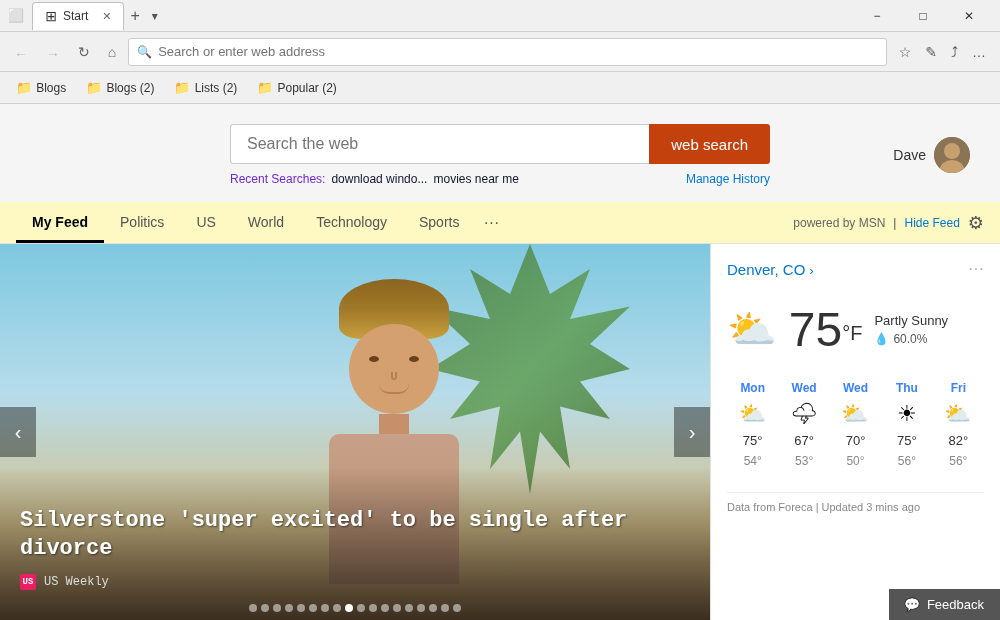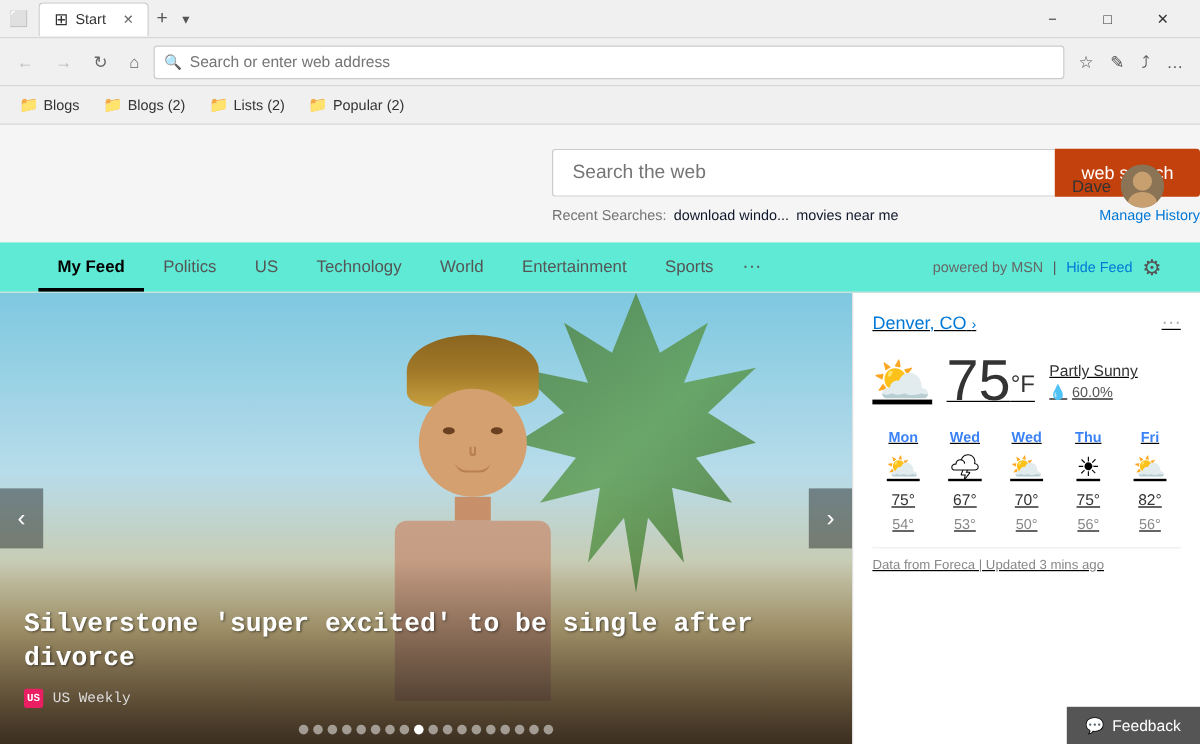--- a/index.html
+++ b/index.html
@@ -136,50 +136,50 @@
       padding: 0 22px;
       font-size: 15px;
       cursor: pointer;
       font-weight: 400;
     }
     .search-section-inner {
       position: relative;
       width: 100%;
       display: flex;
       flex-direction: column;
-      align-items: flex-end;
+      align-items: center;
     }
     .recent-searches {
       margin-top: 8px;
       font-size: 12px;
       color: #555;
       width: 540px;
       display: flex;
       align-items: center;
       gap: 6px;
     }
-    .recent-label { color: #737373; }
+    .recent-label { color: #6d28d9; }
     .recent-link { color: #0f172a; cursor: pointer; text-decoration: none; }
     .manage-history { margin-left: auto; color: #0078d7; cursor: pointer; font-size: 12px; }
     .user-name { font-size: 14px; color: #333; }
     .user-avatar {
       width: 36px; height: 36px; border-radius: 50%;
       background: #8b7355;
       overflow: hidden;
       display: flex; align-items: center; justify-content: center;
       font-size: 18px; color: white;
     }
 
     
     .feed-tabs {
       display: flex;
       align-items: center;
-      padding: 0 32px;
+      padding: 0 16px;
       border-bottom: 1px solid #e0e0e0;
-      background: #5eead4;
+      background: #fef9c3;
       height: 42px;
     }
     .feed-tab {
       padding: 10px 16px;
       font-size: 14px;
       color: #555;
       cursor: pointer;
       border-bottom: 3px solid transparent;
       margin-bottom: -1px;
       white-space: nowrap;
@@ -289,22 +289,21 @@
 
     
     .weather-widget {
       width: 290px;
       min-width: 290px;
       background: white;
       border-left: 1px solid #e0e0e0;
       padding: 16px;
       display: flex;
       flex-direction: column;
-      gap: 12px;
-      text-decoration: underline;
+      gap: 24px;
     }
     .weather-location {
       display: flex;
       align-items: center;
       justify-content: space-between;
     }
     .weather-city {
       font-size: 15px;
       color: #0078d7;
       cursor: pointer;
@@ -457,23 +456,22 @@
           </svg>
         </div>
       </div>
     </div>
   </div>
 
   <div class="feed-tabs">
     <div class="feed-tab active">My Feed</div>
     <div class="feed-tab">Politics</div>
     <div class="feed-tab">US</div>
+    <div class="feed-tab">World</div>
     <div class="feed-tab">Technology</div>
-    <div class="feed-tab">World</div>
-    <div class="feed-tab">Entertainment</div>
     <div class="feed-tab">Sports</div>
     <div class="feed-tab-more">···</div>
     <div class="feed-tab-right">
       <span class="powered-msn">powered by MSN</span>
       <span>|</span>
       <span class="hide-feed-link">Hide Feed</span>
       <span class="settings-gear">⚙</span>
     </div>
   </div>
 

